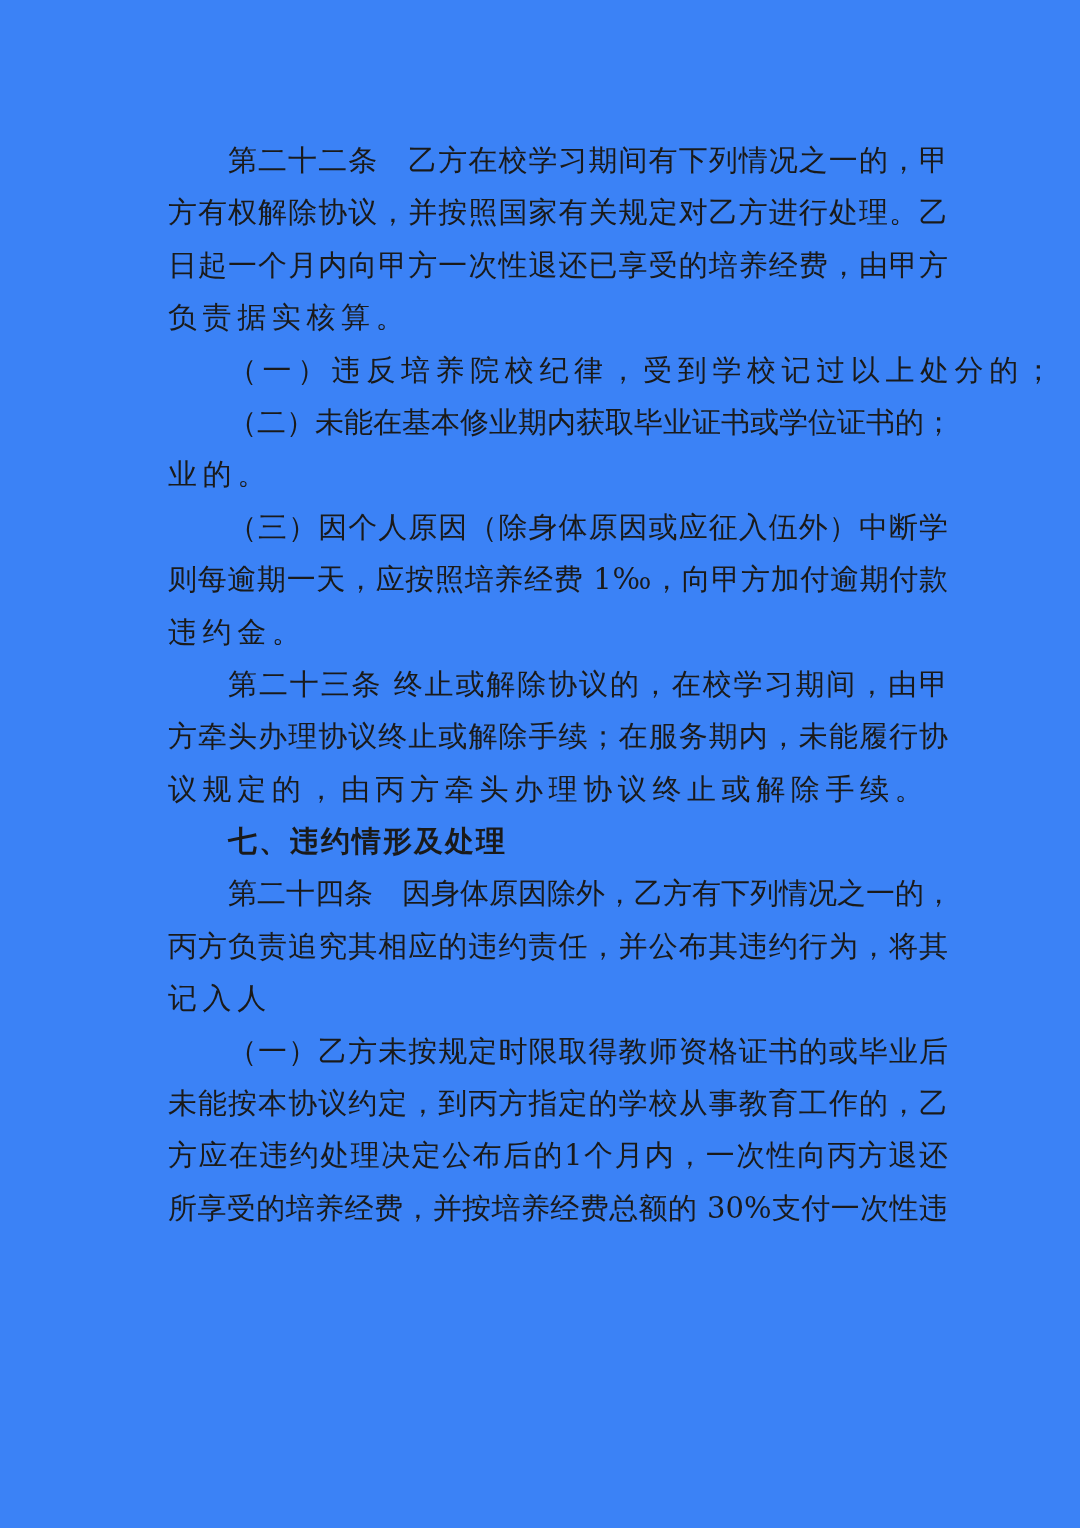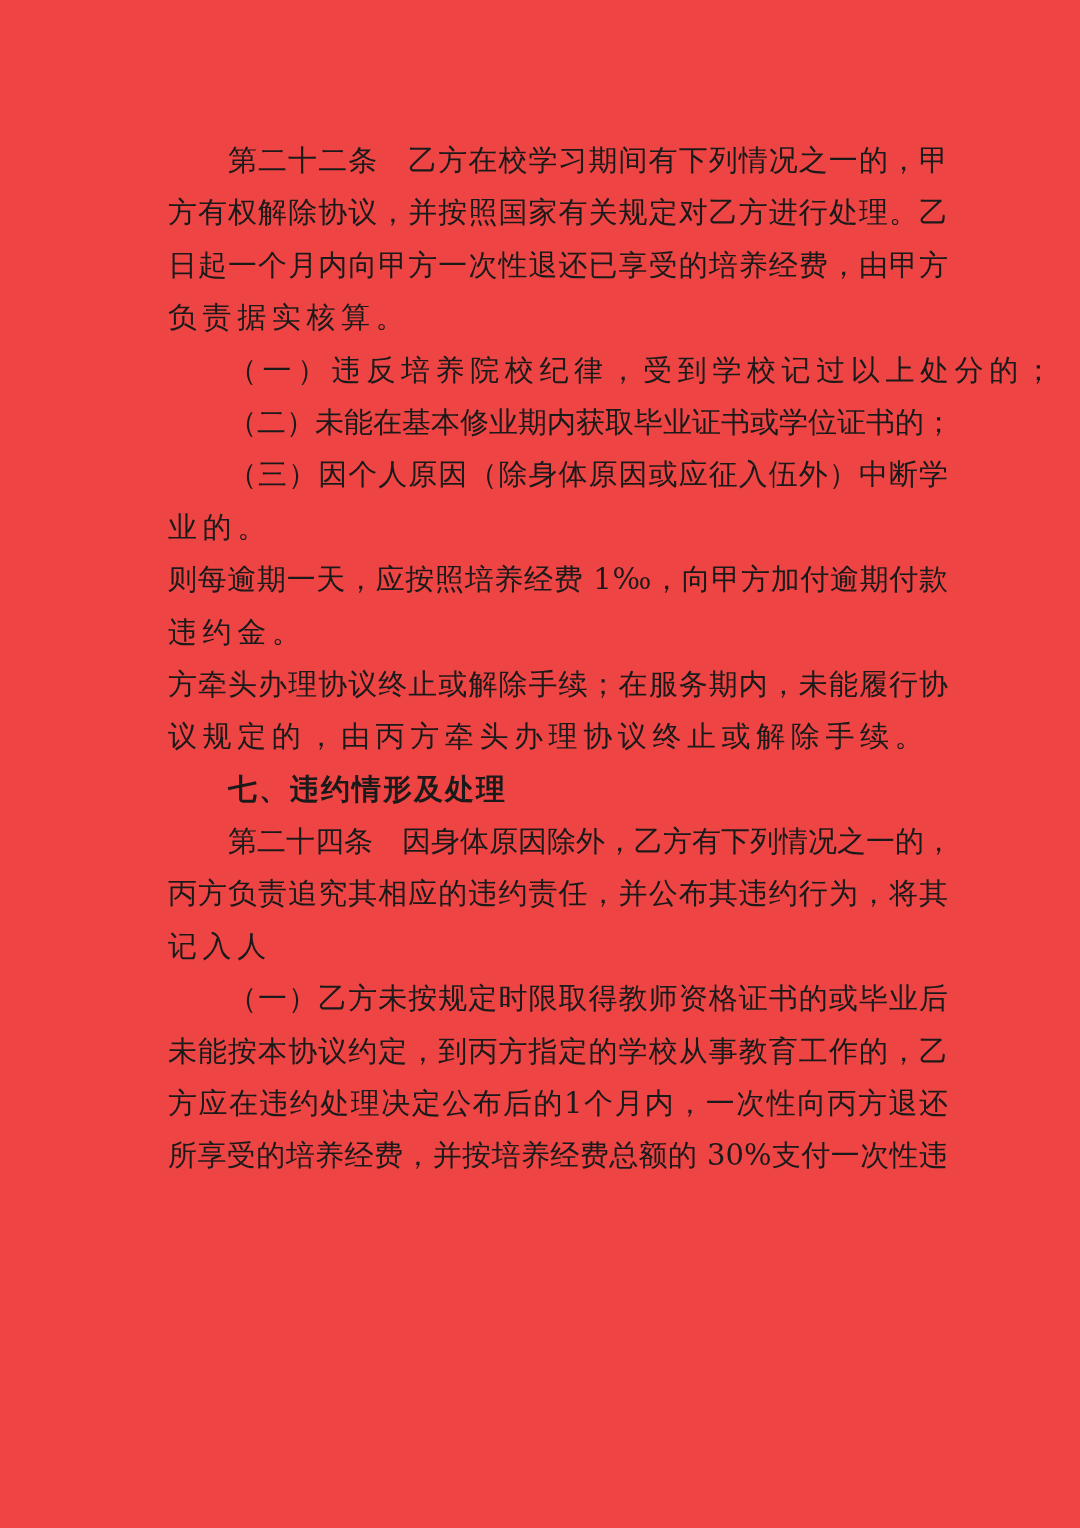--- a/index.html
+++ b/index.html
@@ -12,21 +12,21 @@
     height: 1528px;
     position: relative;
     overflow: hidden;
   }
   .page {
     position: absolute;
     left: 0;
     top: 0;
     width: 1080px;
     height: 1528px;
-    background: #ef4444;
+    background: #3b82f6;
   }
   .text-block {
     position: absolute;
     left: 168px;
     top: 134px;
     width: 780px;
     font-family: "DejaVu Serif", "Liberation Serif", serif;
     font-size: 29px;
     color: #1a1a1a;
   }
@@ -60,30 +60,31 @@
     <div>
       <div class="line indent justify">第二十二条　乙方在校学习期间有下列情况之一的，甲</div>
       <div class="line justify">方有权解除协议，并按照国家有关规定对乙方进行处理。乙</div>
       <div class="line justify">日起一个月内向甲方一次性退还已享受的培养经费，由甲方</div>
       <div class="line">负责据实核算。</div>
     </div>
 
     <div class="line indent">（一）违反培养院校纪律，受到学校记过以上处分的；</div>
     <div class="line indent justify">（二）未能在基本修业期内获取毕业证书或学位证书的；</div>
     <div>
+      <div class="line">业的。</div>
       <div class="line indent justify">（三）因个人原因（除身体原因或应征入伍外）中断学</div>
-      <div class="line">业的。</div>
     </div>
 
     <div>
       <div class="line justify">则每逾期一天，应按照培养经费 1‰，向甲方加付逾期付款</div>
       <div class="line">违约金。</div>
     </div>
 
     <div>
+      <div class="line indent justify">第二十三条 终止或解除协议的，在校学习期间，由甲</div>
       <div class="line justify">方牵头办理协议终止或解除手续；在服务期内，未能履行协</div>
       <div class="line">议规定的，由丙方牵头办理协议终止或解除手续。</div>
     </div>
 
     <div class="line heading">七、违约情形及处理</div>
 
     <div>
       <div class="line indent justify">第二十四条　因身体原因除外，乙方有下列情况之一的，</div>
       <div class="line justify">丙方负责追究其相应的违约责任，并公布其违约行为，将其</div>
       <div class="line">记入人</div>

